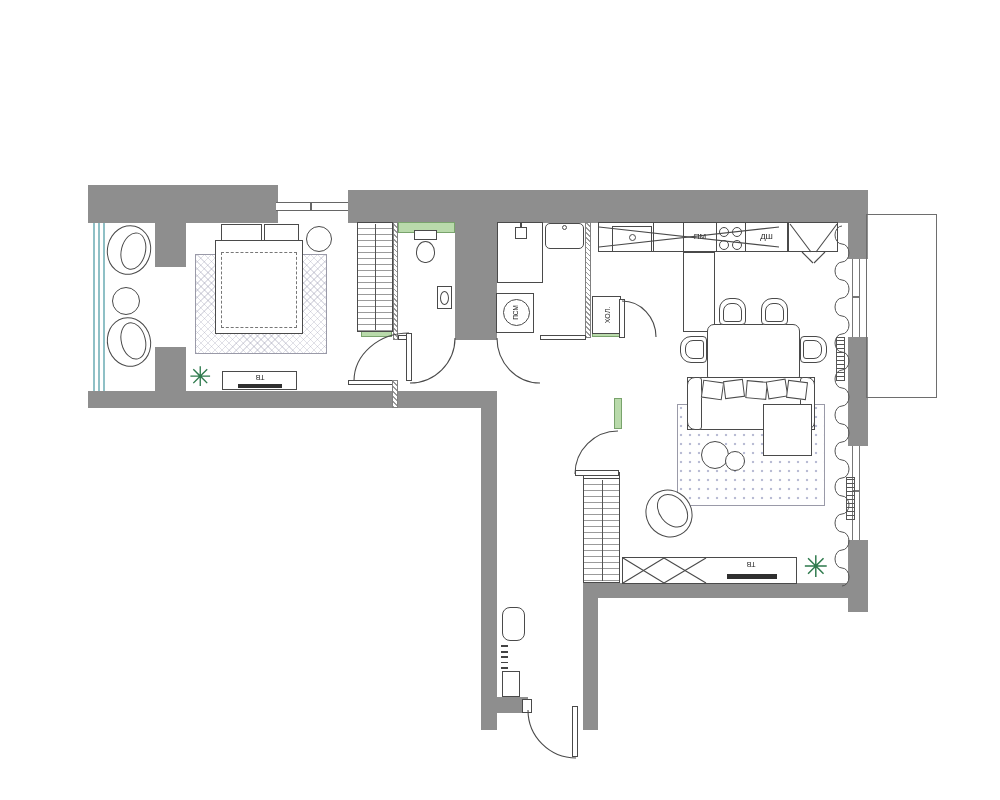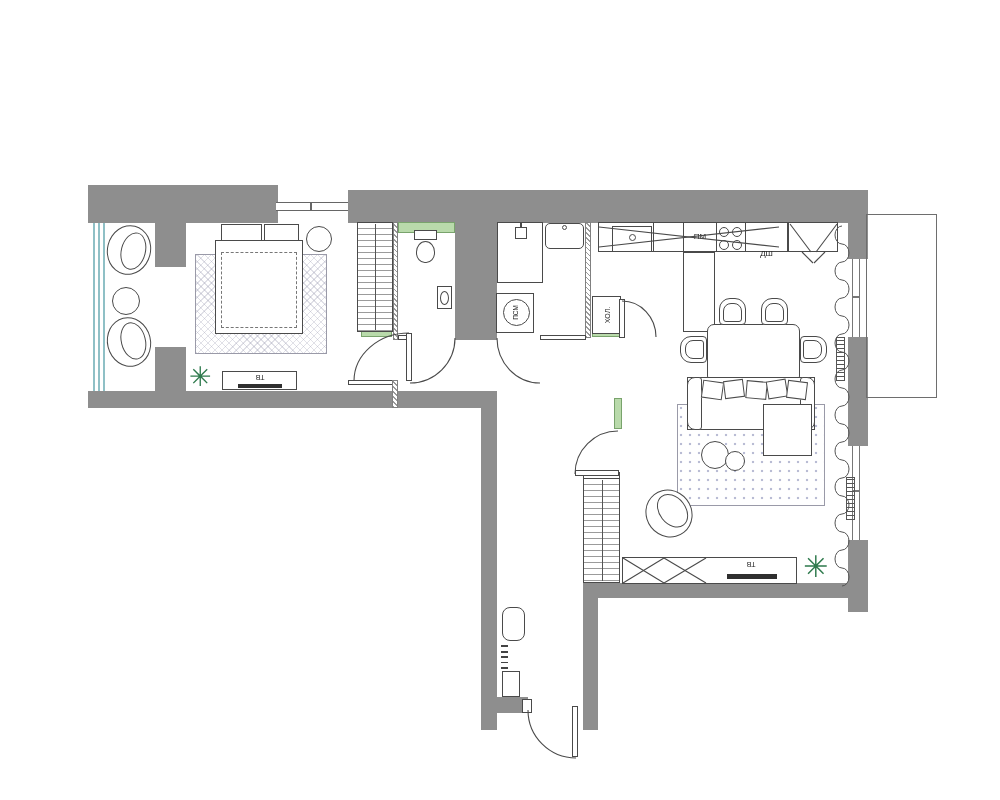--- a/index.html
+++ b/index.html
@@ -112,21 +112,21 @@
   <div class="abs" style="left:683px;top:222px;width:1px;height:30px;background:#4a4a4a"></div>
   <div class="abs" style="left:716px;top:222px;width:1px;height:30px;background:#4a4a4a"></div>
   <div class="abs" style="left:745px;top:222px;width:1px;height:30px;background:#4a4a4a"></div>
   <div class="abs furn" style="left:612px;top:226px;width:40px;height:26px;border-width:1.5px"></div>
   <div class="abs thin circle" style="left:629px;top:234px;width:7px;height:7px"></div>
   <div class="abs lbl" style="left:687px;top:231px;width:26px;height:12px">ПМ</div>
   <div class="abs thin circle" style="left:719px;top:227px;width:10px;height:10px"></div>
   <div class="abs thin circle" style="left:732px;top:227px;width:10px;height:10px"></div>
   <div class="abs thin circle" style="left:719px;top:240px;width:10px;height:10px"></div>
   <div class="abs thin circle" style="left:732px;top:240px;width:10px;height:10px"></div>
-  <div class="abs lbl" style="left:748px;top:248px;width:37px;height:12px">ДШ</div>
+  <div class="abs lbl" style="left:748px;top:231px;width:37px;height:12px">ДШ</div>
   <div class="abs furn" style="left:788px;top:222px;width:50px;height:30px"></div>
   <div class="abs furn" style="left:683px;top:252px;width:32px;height:80px"></div>
   <div class="abs furn" style="left:592px;top:296px;width:29px;height:38px"></div>
   <div class="abs lbl" style="left:592px;top:296px;width:29px;height:38px;font-size:7px;transform:rotate(-90deg)">ХОЛ.</div>
   <div class="abs thin" style="left:619px;top:299px;width:6px;height:39px"></div>
 
   <div class="abs furn" style="left:707px;top:324px;width:93px;height:59px;border-radius:7px"></div>
   <div class="abs chair" style="left:719px;top:298px;width:27px;height:27px"></div>
   <div class="abs chair" style="left:761px;top:298px;width:27px;height:27px"></div>
   <div class="abs chair" style="left:680px;top:336px;width:27px;height:27px;transform:rotate(-90deg)"></div>

